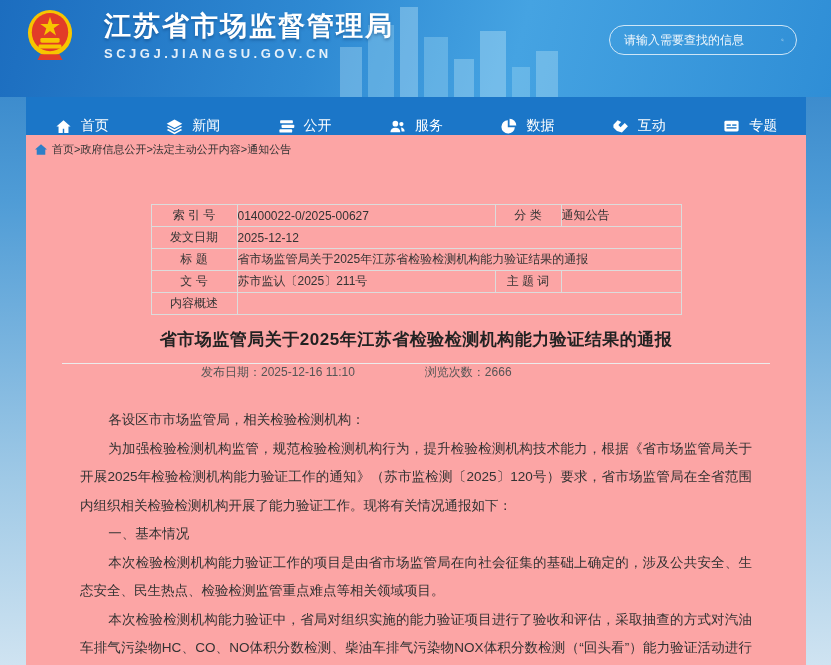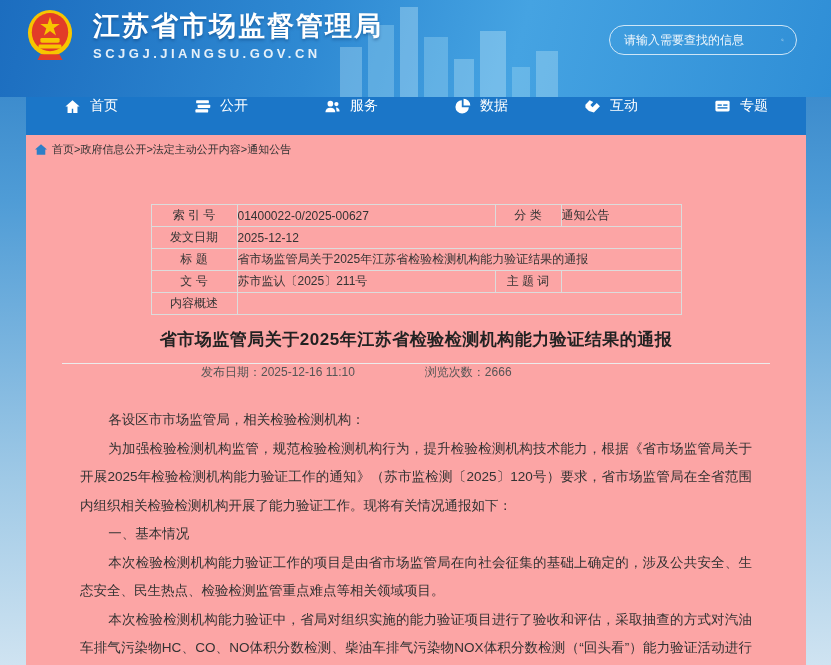--- a/index.html
+++ b/index.html
@@ -6,35 +6,35 @@
   html,body { margin:0; padding:0; }
   body {
     width:831px; height:665px; overflow:hidden;
     font-family:"Liberation Sans","DejaVu Sans",sans-serif;
     background:linear-gradient(180deg,#2c7dc5 0%,#4f9cd6 30%,#9fc9e6 72%,#cfe3f1 100%);
   }
   
   .banner{ position:relative; height:97px; width:831px;
     background:linear-gradient(105deg,#1c6dbf 0%,#2f8ad3 38%,#45a3e2 62%,#2f8ed6 100%); }
   .city-deco{ position:absolute; left:340px; bottom:0; opacity:.35; }
-  .brand{ position:absolute; left:27px; top:9px; display:flex; align-items:center; gap:20px; }
+  .brand{ position:absolute; left:27px; top:9px; display:flex; align-items:center; gap:31px; }
   .brand-text{ display:flex; flex-direction:column; }
   .site-name{ font-size:27px; font-weight:bold; color:#ffffff; letter-spacing:2px;
     text-shadow:0 2px 3px rgba(0,40,90,.35); line-height:34px; }
   .site-domain{ font-size:13px; font-weight:bold; color:rgba(255,255,255,.88);
     letter-spacing:3.5px; margin-top:3px; }
   .search-box{ position:absolute; right:34px; top:25px; width:188px; height:30px;
     border:1px solid rgba(255,255,255,.75); border-radius:16px;
     display:flex; align-items:center; padding:0 12px; }
   .search-box input{ flex:1; background:transparent; border:none; outline:none;
     color:#fff; font-size:12px; font-family:inherit; }
   .search-box input::placeholder{ color:rgba(255,255,255,.92); }
   
   .nav{ width:780px; margin-left:26px; height:38px; background:#1b76c8;
-    display:flex; align-items:flex-start; }
+    display:flex; align-items:flex-end; }
   .nav-item{ flex:1; display:flex; align-items:center; justify-content:center; gap:9px;
     color:#fff; font-size:14px; cursor:pointer; }
   .nav-item svg{ width:17px; height:17px; }
   
   .main{ width:780px; margin-left:26px; background:#fca5a5; height:649px; overflow:hidden; }
   .breadcrumb{ padding:7px 10px 0 9px; font-size:11px; color:#333;
     display:flex; align-items:center; gap:5px; }
   .breadcrumb svg{ width:12px; height:11px; }
   
   table.doc{ width:530px; margin:47px auto 0; border-collapse:collapse;
@@ -88,20 +88,28 @@
     </svg>
   </div>
 </div>
 
 <div class="nav">
   <div class="nav-item">
     <svg viewBox="0 0 24 24">
         <path d="M12 3 2 12h3v9h6v-6h2v6h6v-9h3z" fill="#fff"></path>
       </svg>
     <span>首页</span>
+  </div>
+  <div class="nav-item">
+    <svg viewBox="0 0 24 24">
+      <path d="M12 2 1 8l11 6 11-6z" fill="#fff"></path>
+      <path d="M1 12.5l11 6 11-6-2.4-1.3-8.6 4.7-8.6-4.7z" fill="#fff"></path>
+      <path d="M1 17l11 6 11-6-2.4-1.3-8.6 4.7-8.6-4.7z" fill="#fff"></path>
+    </svg>
+    <span>新闻</span>
   </div>
   <div class="nav-item">
     <svg viewBox="0 0 24 24">
       <rect x="3" y="3" width="18" height="4.5" rx="1.2" fill="#fff"></rect>
       <rect x="5" y="9.5" width="18" height="4.5" rx="1.2" fill="#fff"></rect>
       <rect x="2" y="16" width="18" height="4.5" rx="1.2" fill="#fff"></rect>
     </svg>
     <span>公开</span>
   </div>
   <div class="nav-item">

